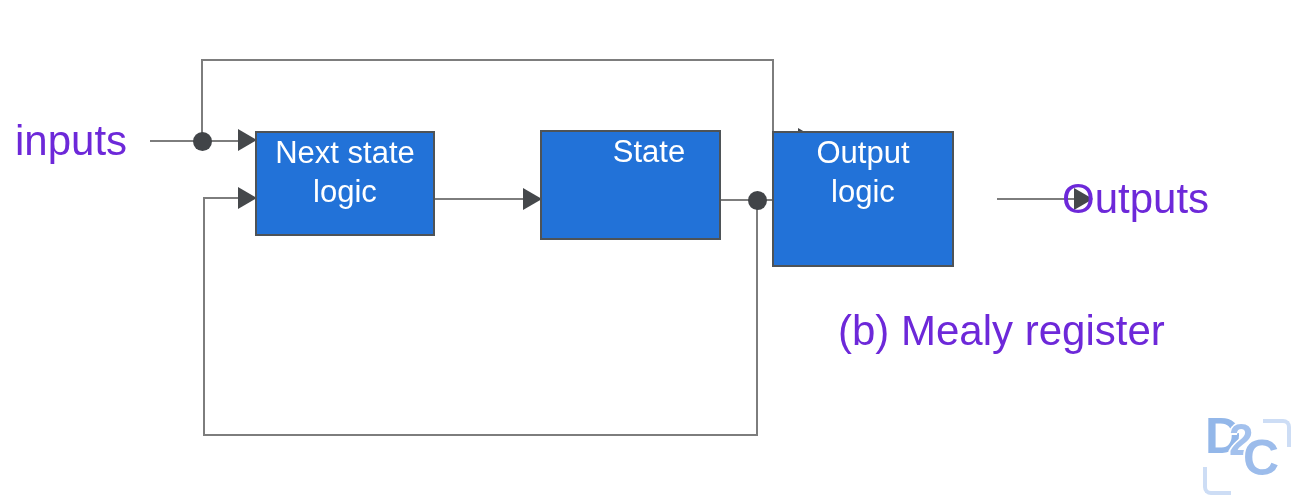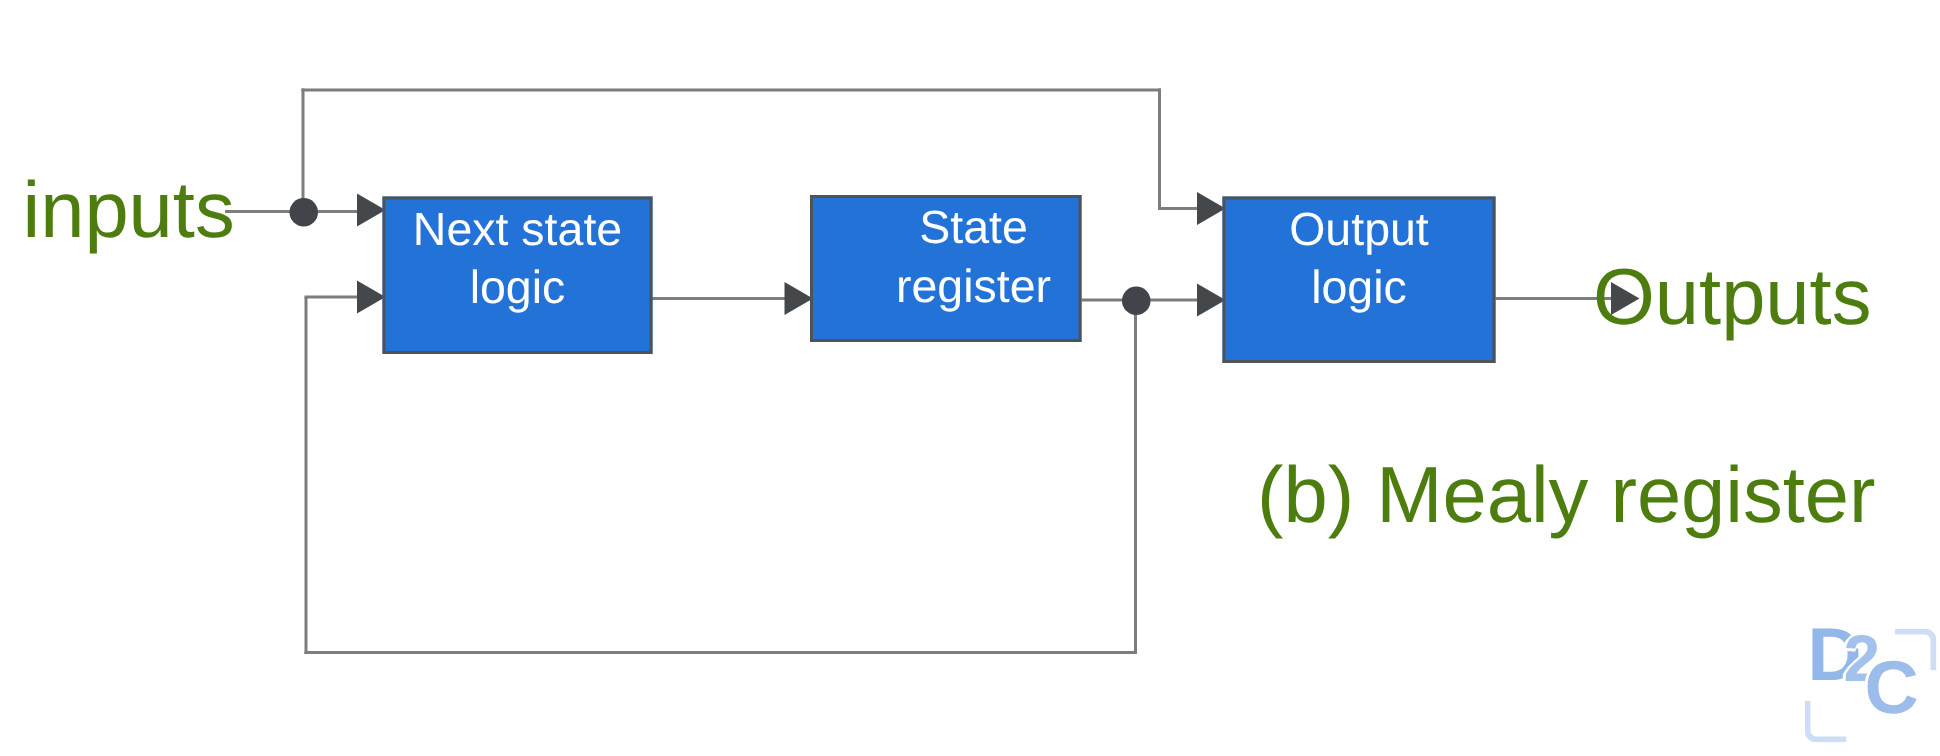--- a/index.html
+++ b/index.html
@@ -47,22 +47,22 @@
     flex-direction: column;
     align-items: center;
     justify-content: flex-start;
     color: #ffffff;
     font-size: 31px;
     line-height: 39px;
     text-align: center;
   }
   .label {
     position: absolute;
-    color: #4d7c0f;
-    font-size: 53px;
+    color: #6d28d9;
+    font-size: 42px;
     line-height: 48px;
     white-space: nowrap;
   }
   
   .logo {
     position: absolute;
     left: 1203px;
     top: 413px;
     width: 88px;
     height: 82px;
@@ -130,25 +130,24 @@
   <div class="arrowhead" style="left:238px; top:187px;"></div>
   <div class="arrowhead" style="left:523px; top:188px;"></div>
   <div class="arrowhead" style="left:798px; top:128px;"></div>
   <div class="arrowhead" style="left:798px; top:189px;"></div>
   <div class="arrowhead" style="left:1074px; top:188px;"></div>
 
   <div class="block" style="left:255px; top:131px; width:180px; height:105px;">
     <span>Next state</span>
     <span>logic</span>
   </div>
-  <div class="block" style="left:540px; top:130px; width:181px; height:98px;padding-left:37px;">
+  <div class="block" style="left:540px; top:130px; width:181px; height:110px;padding-left:37px;">
     <span>State</span>
-    <span>register</span>
   </div>
-  <div class="block" style="left:815px; top:131px; width:182px; height:111px;">
+  <div class="block" style="left:772px; top:131px; width:182px; height:136px;">
     <span>Output</span>
     <span>logic</span>
   </div>
 
   <div class="label" style="left:15px; top:117px;">inputs</div>
   <div class="label" style="left:1062px; top:175px;">Outputs</div>
   <div class="label" style="left:838px; top:307px;">(b) Mealy register</div>
 
   <div class="logo">
     <div class="frame-tr"></div>

